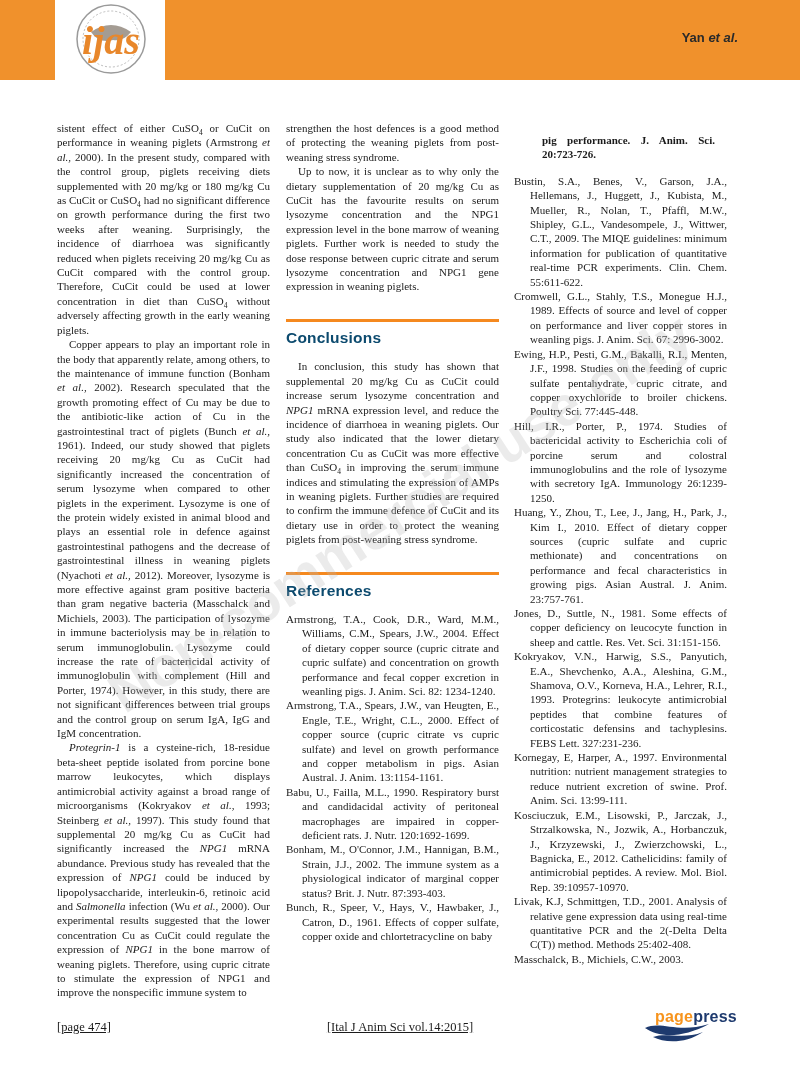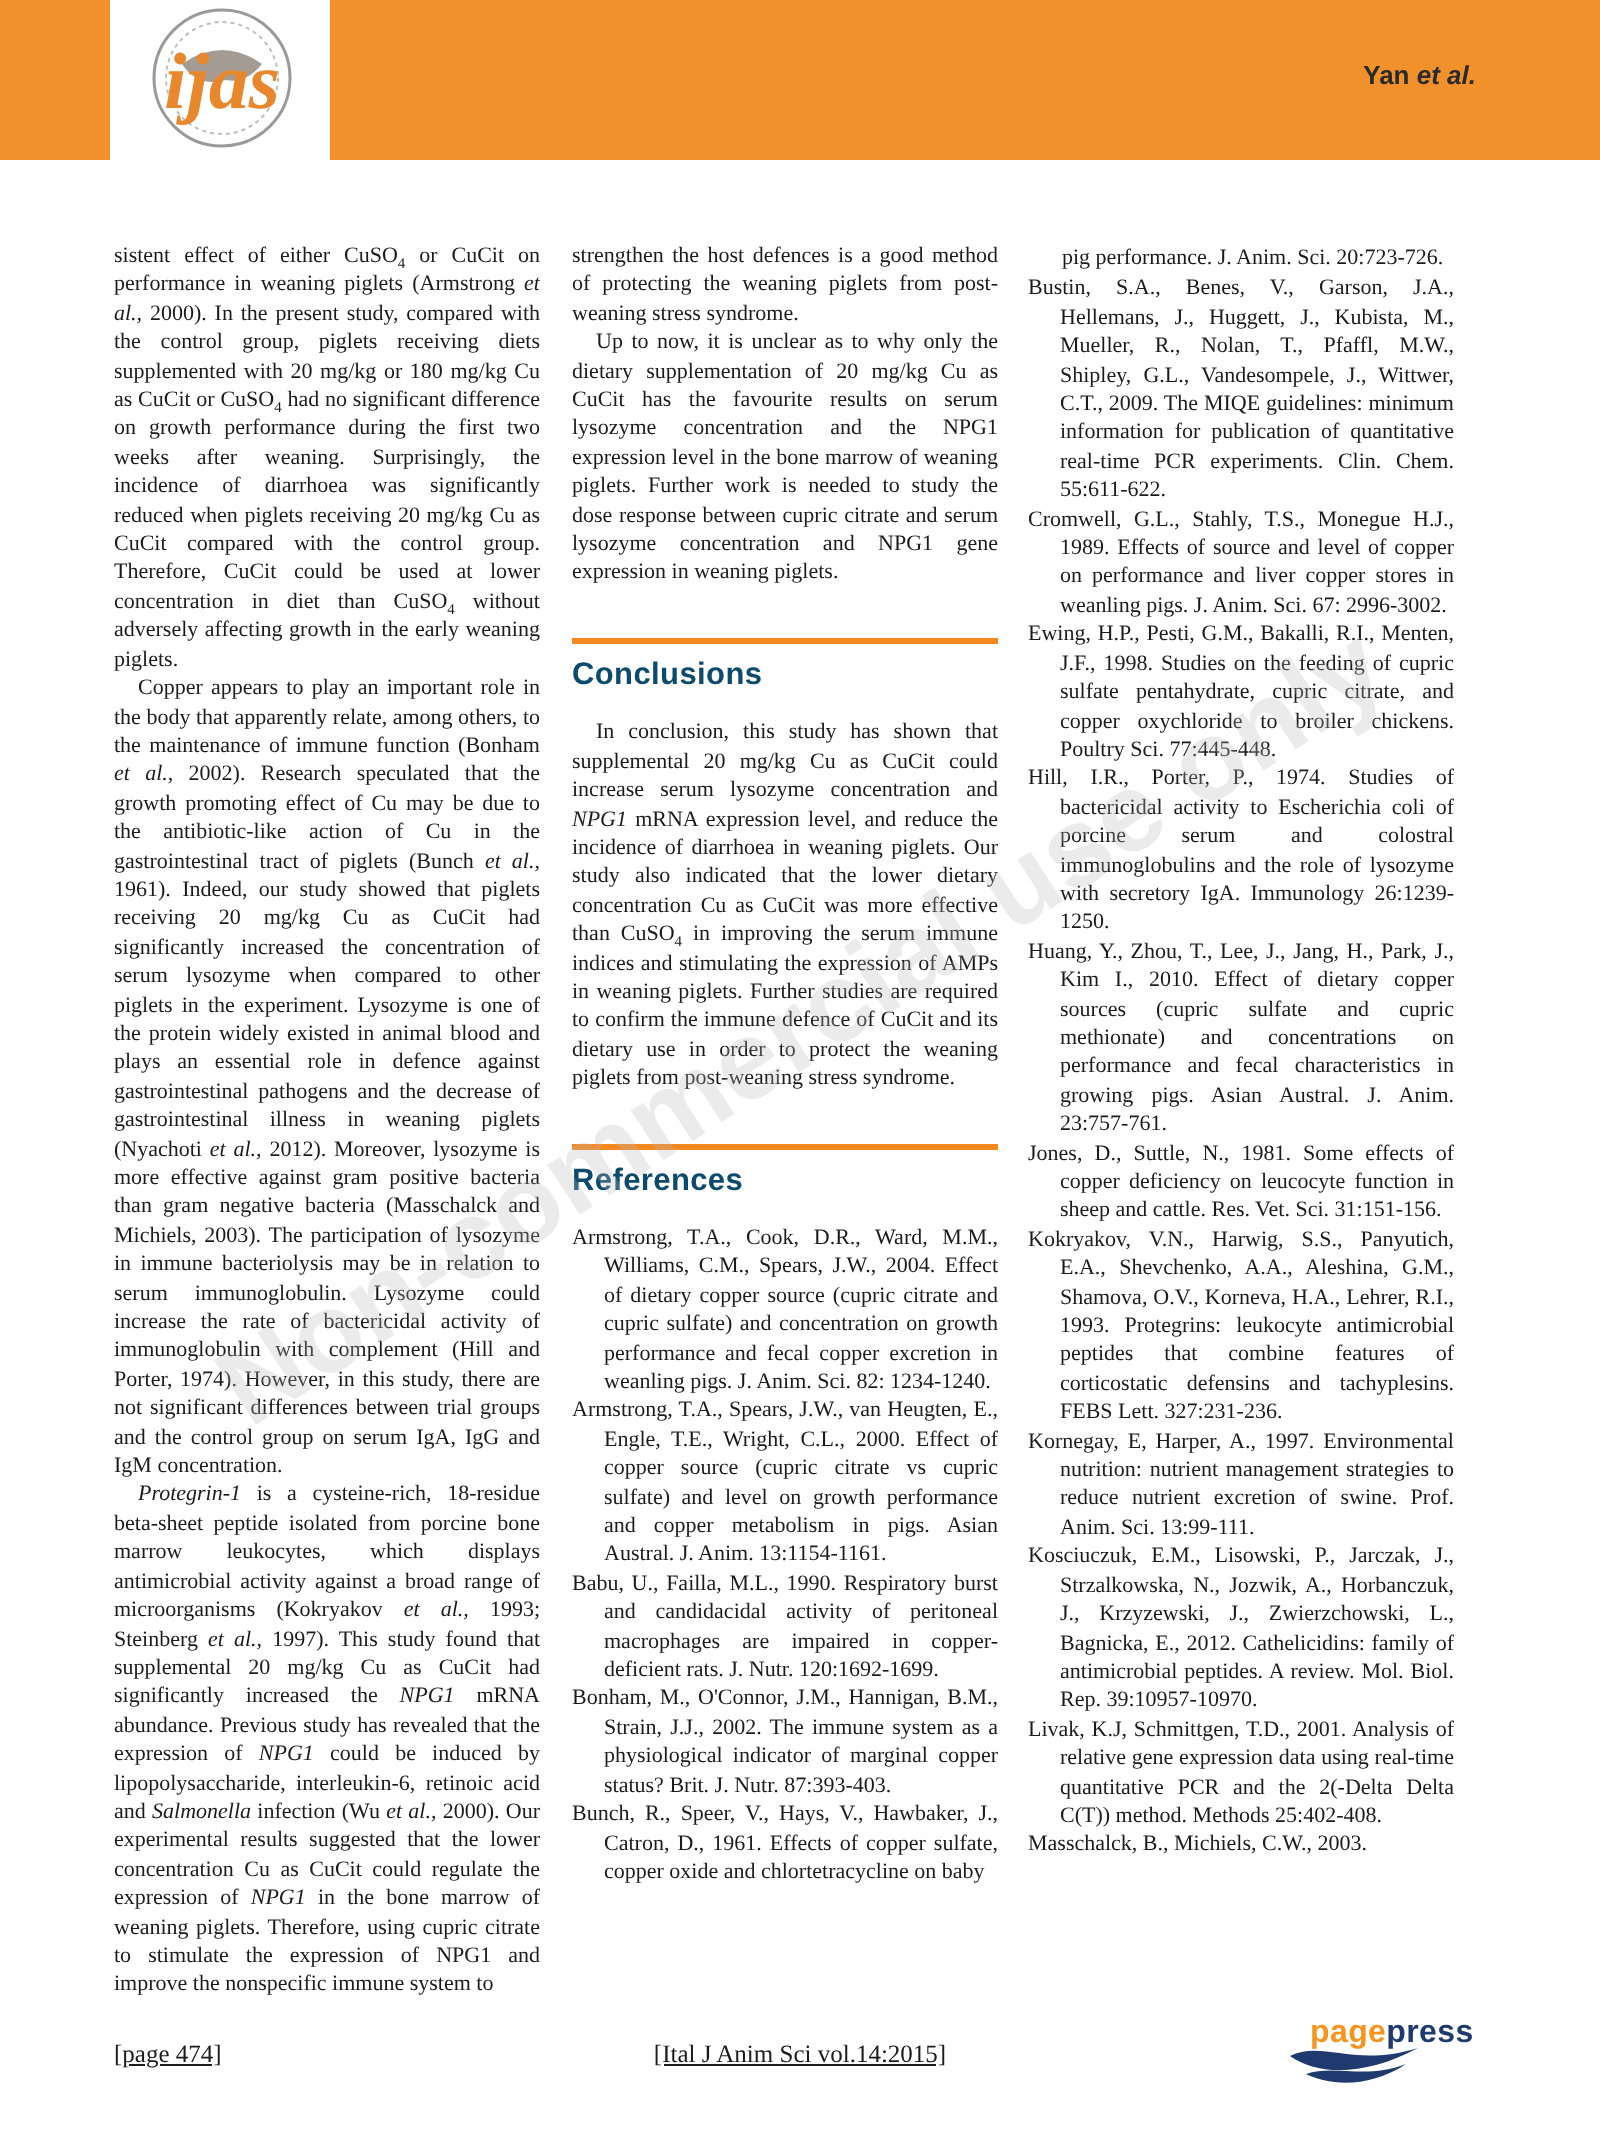--- a/index.html
+++ b/index.html
@@ -20,21 +20,21 @@
   
   .col{position:absolute;top:121px;width:213px;height:893px;overflow:hidden;
        font-size:11px;line-height:14.4px;text-align:justify;z-index:2;}
   .col1{left:57px;} .col2{left:286px;} .col3{left:514px;}
   .p{margin:0;text-indent:12px;}
   .p.noindent{text-indent:0;}
   .rule{height:3px;background:var(--rule,#F5891F);margin:25px 0 9px 0;}
   .heading{font-family:"Liberation Sans",sans-serif;font-weight:bold;font-size:15.5px;
       color:#0c4a6e;margin:0 0 14px 0;text-align:left;letter-spacing:.2px;}
   .ref{margin:0;padding-left:16px;text-indent:-16px;}
-  .refcont{margin:1px;padding-left:16px;text-indent:0;}
+  .refcont{margin:12px;padding-left:16px;text-indent:0;font-weight:bold;}
   sub{font-size:7.5px;line-height:0;}
   
   .footer-left{position:absolute;left:57px;top:1020px;font-size:12.5px;z-index:2;text-decoration:underline;}
   .footer-center{position:absolute;left:0;top:1020px;width:800px;text-align:center;font-size:12.5px;z-index:2;text-decoration:underline;}
   .pp-logo{position:absolute;left:655px;top:1008px;width:100px;z-index:2;font-family:"Liberation Sans",sans-serif;}
   .pp-text{font-size:16px;font-weight:bold;letter-spacing:.2px;position:relative;z-index:2;}
   .pp-text .pg{color:var(--pp-orange,#F7941D);} .pp-text .pr{color:var(--pp-navy,#1E3A6E);}
   .pp-wave{position:absolute;left:-12px;top:10px;z-index:1;}
 </style>
 </head>

